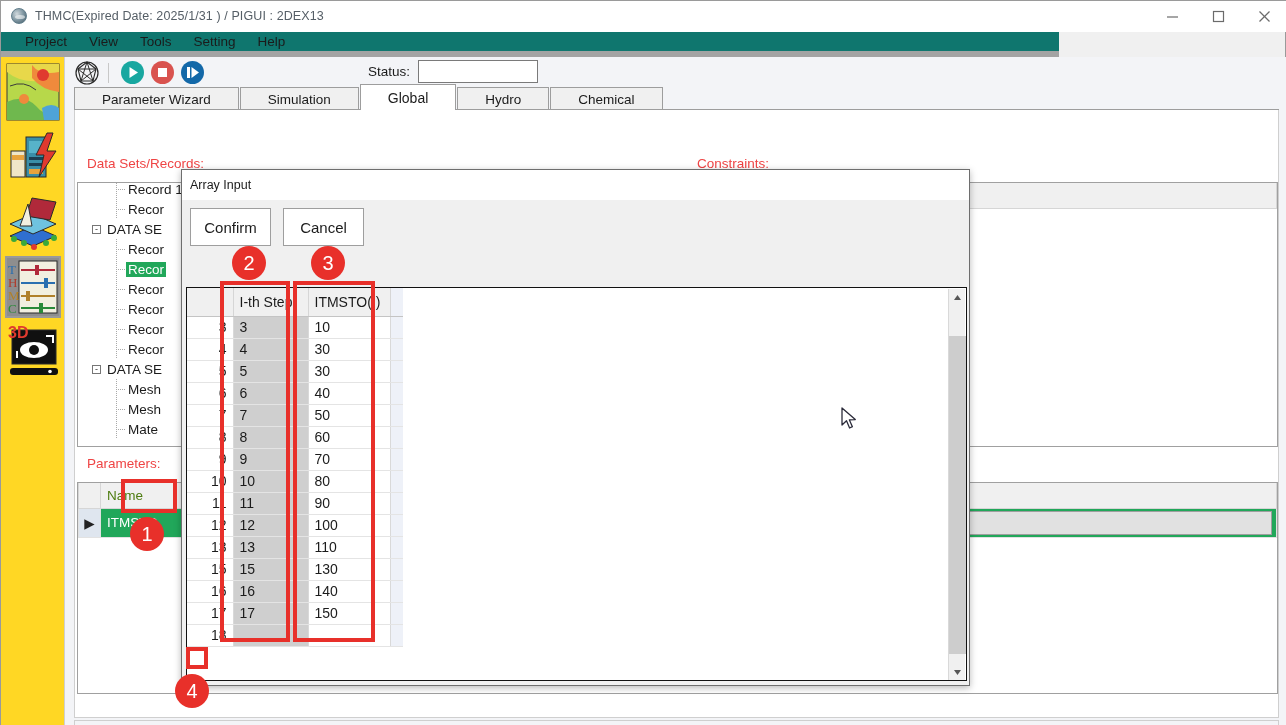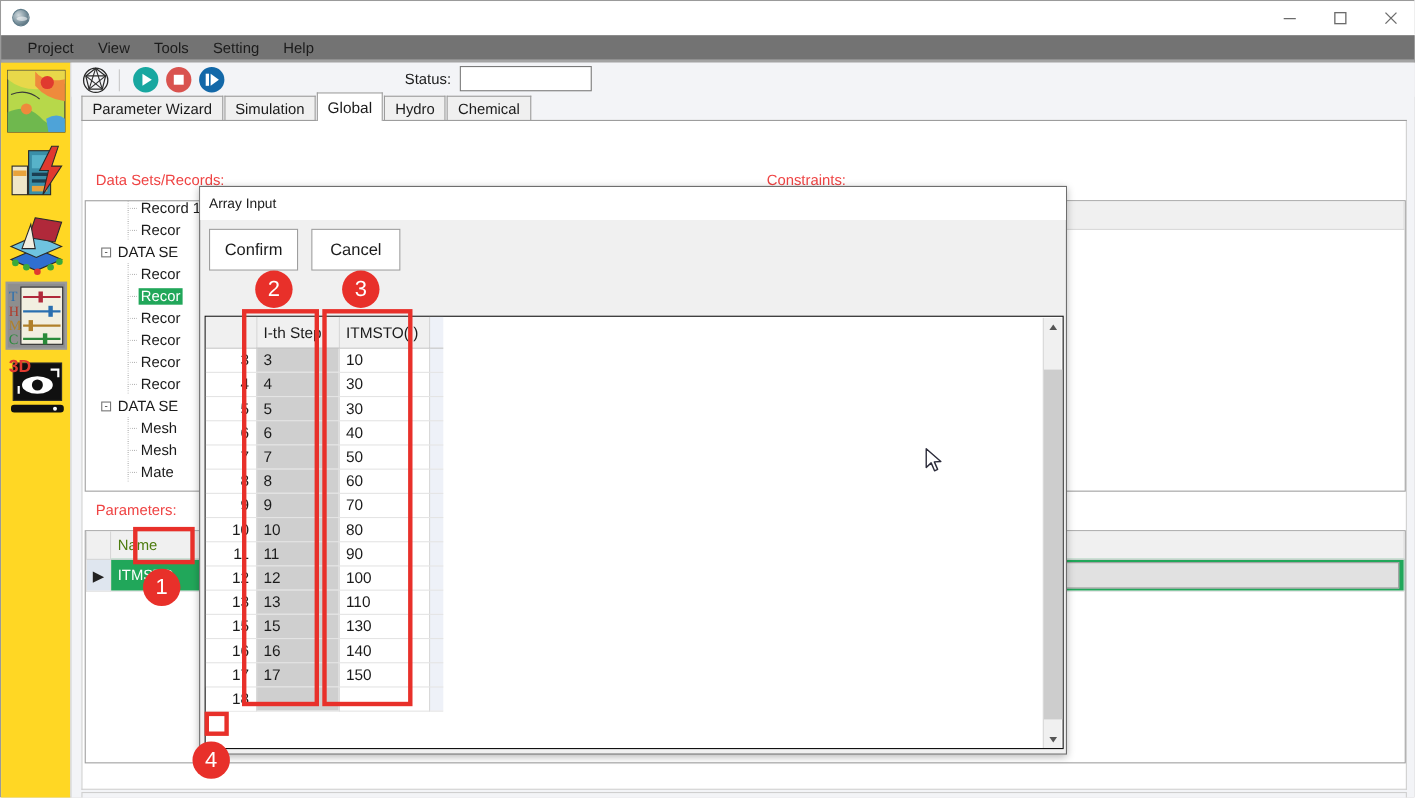--- a/index.html
+++ b/index.html
@@ -40,25 +40,25 @@
   }
   .winbtns { margin-left: auto; display: flex; height: 31px; }
   .winbtn {
     width: 46px; height: 31px; display: flex; align-items: center; justify-content: center;
     color: #6b6b6b;
   }
   .winbtn svg { display: block; }
 
   
   .menubar {
-    position: absolute; left: 0; top: 31px; width: 1286px; height: 25px;
-    background: #737373;
+    position: absolute; left: 0; top: 31px; width: 1058px; height: 25px;
+    background: #0f766e;
     display: flex; align-items: center;
     padding-left: 13px;
-    border-bottom: 3px solid #a3a3a3;
+    border-bottom: 6px solid #a3a3a3;
   }
   .menuitem {
     font-size: 13.5px; color: #1b1b1b; padding: 2px 11px; white-space: nowrap;
   }
 
   
   .sidebar {
     position: absolute; left: 0; top: 56px; width: 63px; height: 669px;
     background: #ffd724;
   }
@@ -94,21 +94,21 @@
     border: 1px solid #7a7a7a; font-size: 12px; padding: 0 4px;
     font-family: "Liberation Sans", sans-serif; color: #111;
   }
 
   
   .tabs {
     position: absolute; left: 9px; top: 28px; height: 25px;
     display: flex; align-items: flex-end;
   }
   .tab {
-    height: 23px; padding: 0 9px;
+    height: 23px; padding: 0 27px;
     background: #f0f0f0; border: 1px solid #9d9d9d; border-bottom: none;
     font-size: 13.5px; color: #1b1b1b;
     display: flex; align-items: center;
     margin-right: 1px;
   }
   .tab.active {
     background: #ffffff; height: 26px; font-size: 14px;
     border-color: #9d9d9d; position: relative; z-index: 3;
   }
   .tabs-underline {
@@ -270,20 +270,21 @@
   }
   .cursor { position: absolute; z-index: 80; pointer-events: none; }
 </style>
 </head>
 <body>
 
 <div id="app">
 
   <div class="titlebar">
     <div class="title-icon"></div>
+    <div class="title-text">THMC(Expired Date: 2025/1/31 ) / PIGUI : 2DEX13</div>
     <div class="winbtns">
       <div class="winbtn">
         <svg width="13" height="13" viewBox="0 0 13 13">
             <line x1="1" y1="7" x2="12" y2="7" stroke="#6b6b6b" stroke-width="1.2"></line>
           </svg>
       </div>
       <div class="winbtn">
         <svg width="13" height="13" viewBox="0 0 13 13">
             <rect x="1.5" y="1.5" width="10" height="10" fill="none" stroke="#6b6b6b" stroke-width="1.2"></rect>
           </svg>

